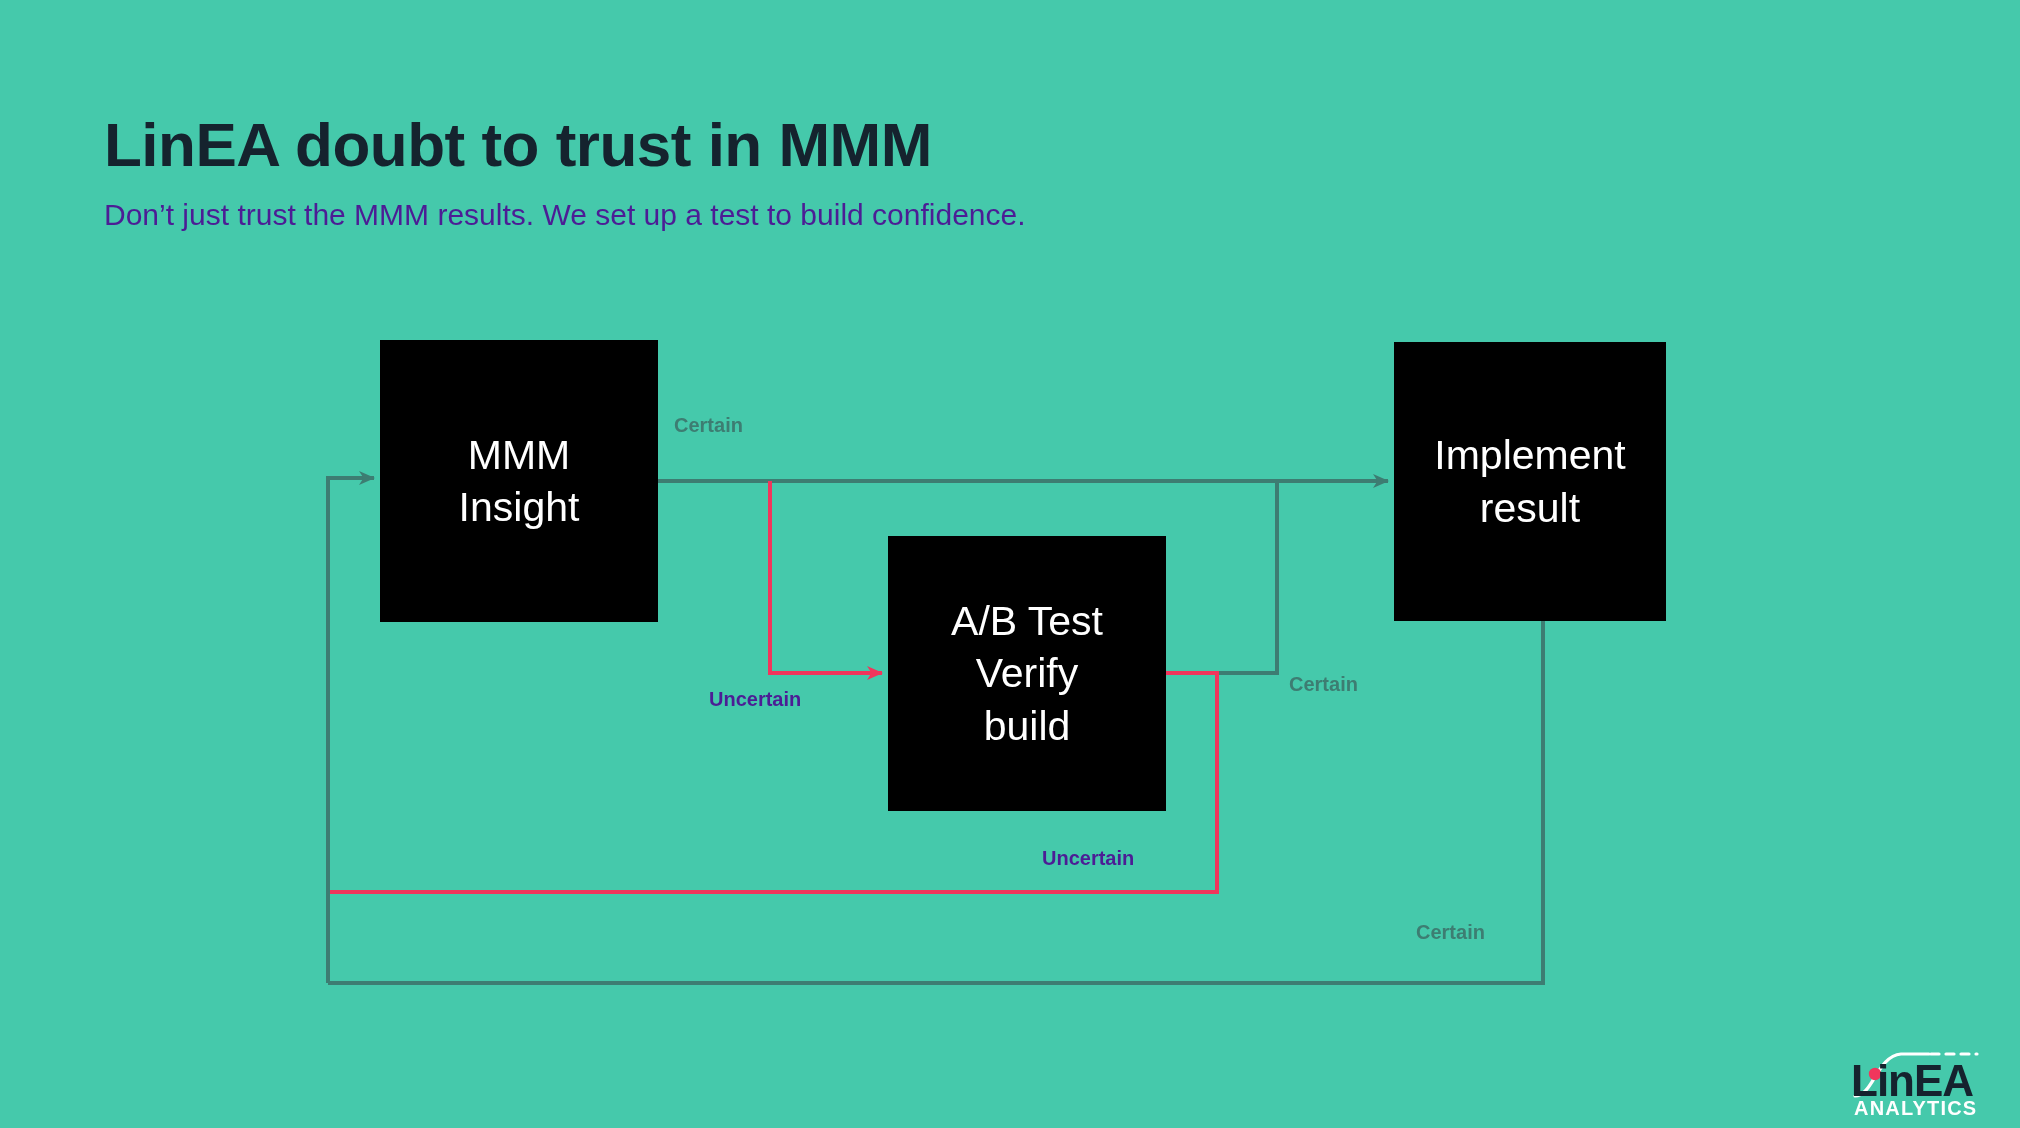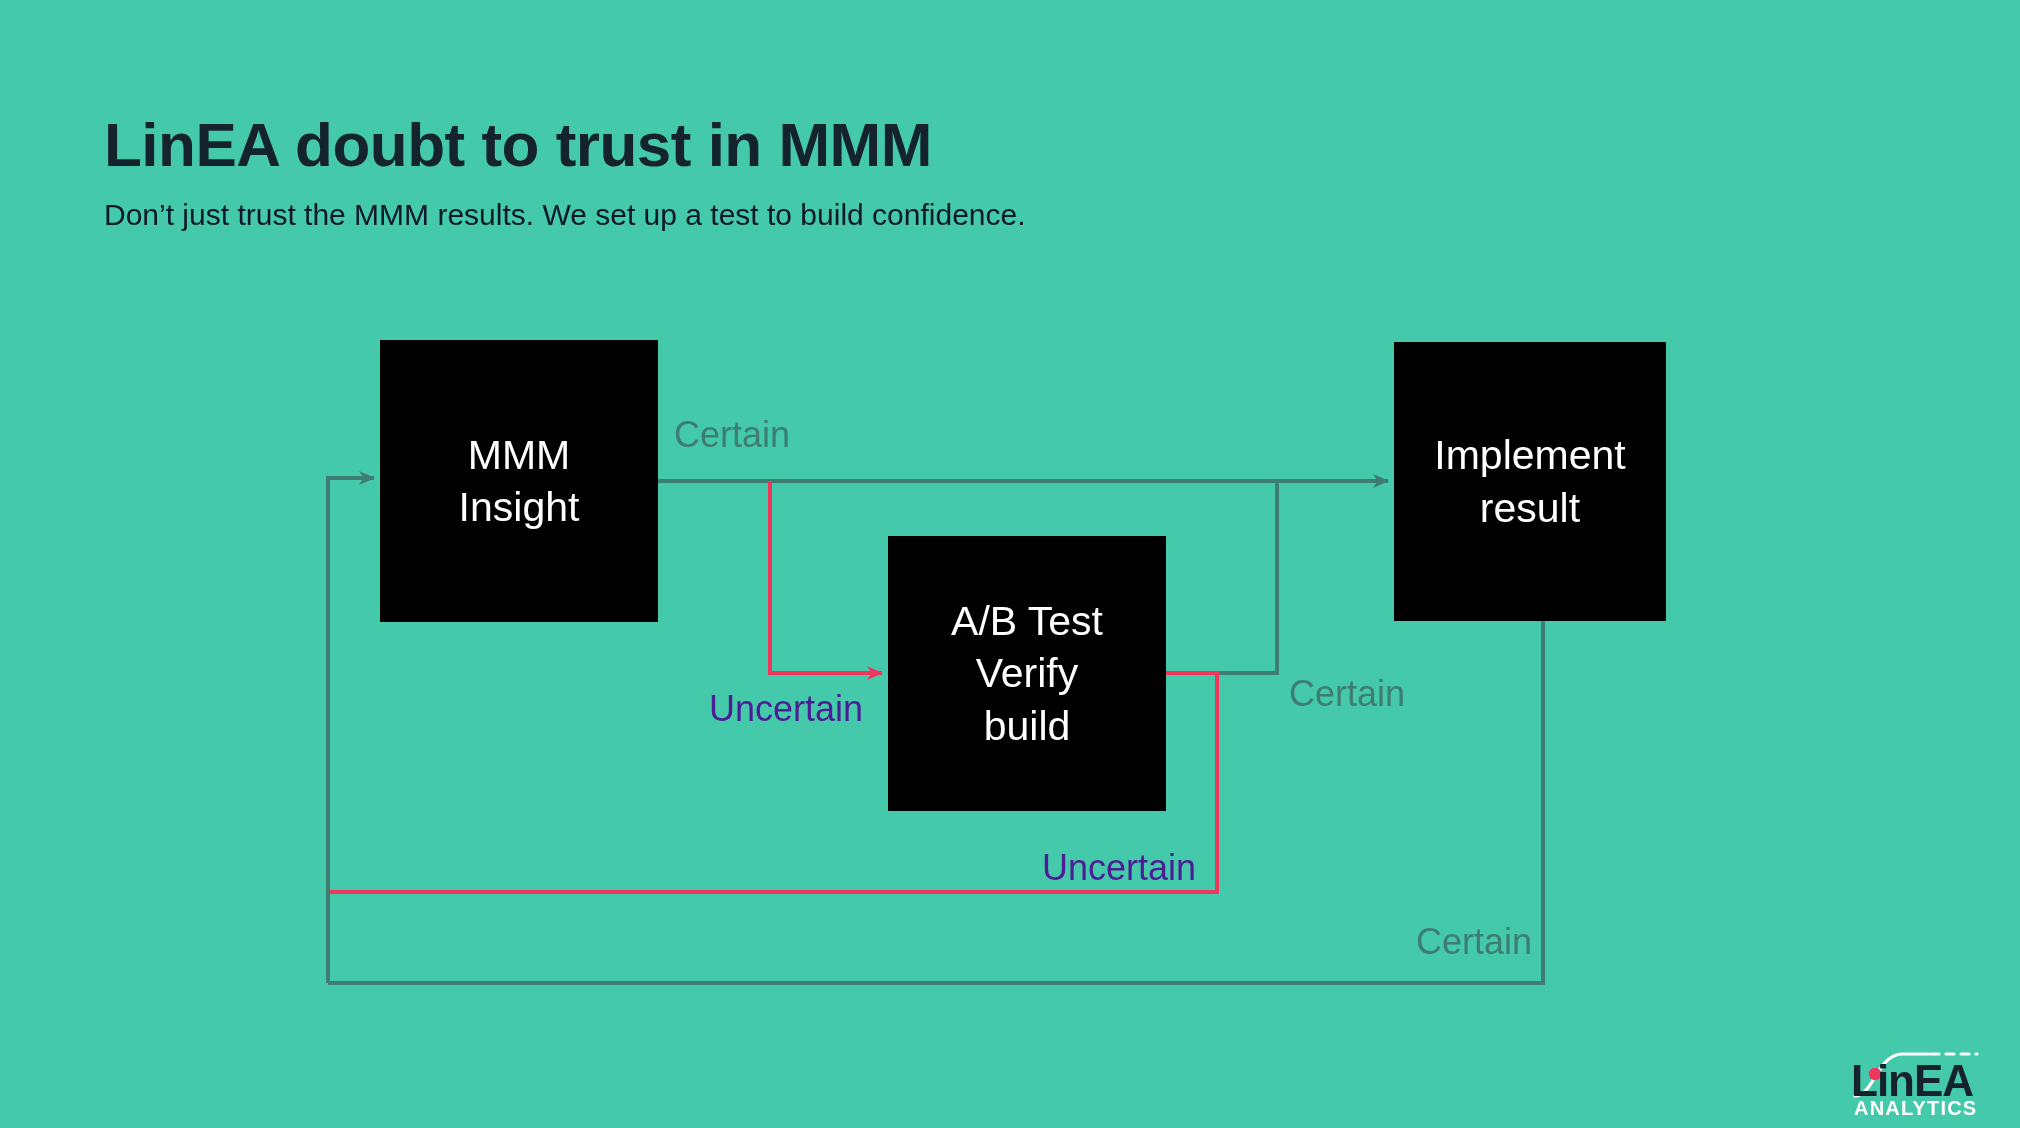--- a/index.html
+++ b/index.html
@@ -34,21 +34,21 @@
     font-weight: bold;
     color: #15232e;
     letter-spacing: -0.5px;
     line-height: 1.05;
     margin: 0;
     white-space: nowrap;
   }
   .subtitle {
     font-size: 30px;
     font-weight: 400;
-    color: #0f172a;
+    color: #4c1d95;
     margin: 0;
     padding-top: 20px;
     line-height: 1.2;
     white-space: nowrap;
   }
 
   
   #diagram-svg {
     position: absolute;
     left: 0;
@@ -72,22 +72,23 @@
     box-sizing: border-box;
     padding: 4px 10px;
   }
   #node-mmm   { left: 380px;  top: 340px; width: 278px; height: 282px; }
   #node-ab    { left: 888px;  top: 536px; width: 278px; height: 275px; }
   #node-impl  { left: 1394px; top: 342px; width: 272px; height: 279px; }
 
   
   .edge-label {
     position: absolute;
-    font-size: 36px;
+    font-size: 20px;
     white-space: nowrap;
+    font-weight: bold;
   }
   .lbl-certain   { color: #3d7d72; }
   .lbl-uncertain { color: #4c1d95; }
 
   #label-certain-1   { left: 674px;  top: 414px; }
   #label-uncertain-1 { left: 709px;  top: 688px; }
   #label-certain-2   { left: 1289px; top: 673px; }
   #label-uncertain-2 { left: 1042px; top: 847px; }
   #label-certain-3   { left: 1416px; top: 921px; }
 

